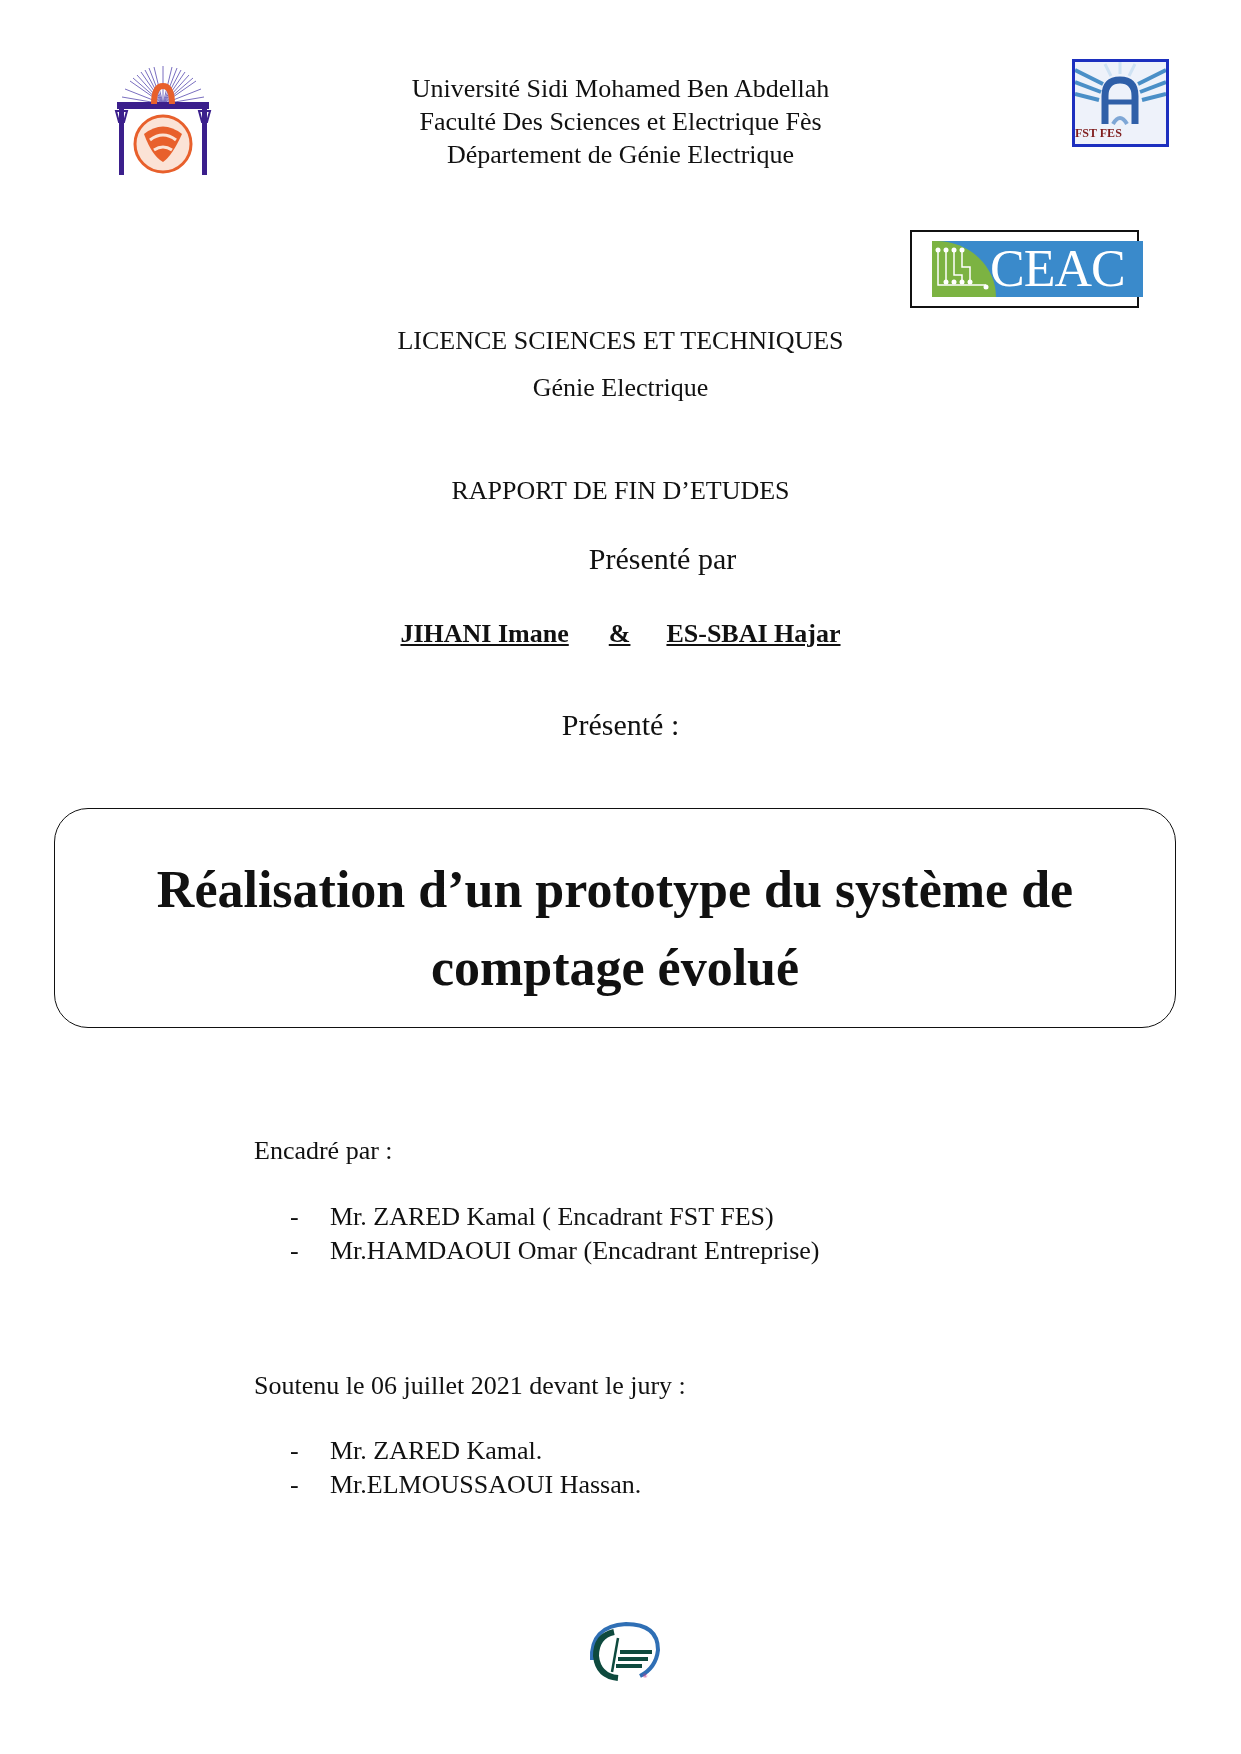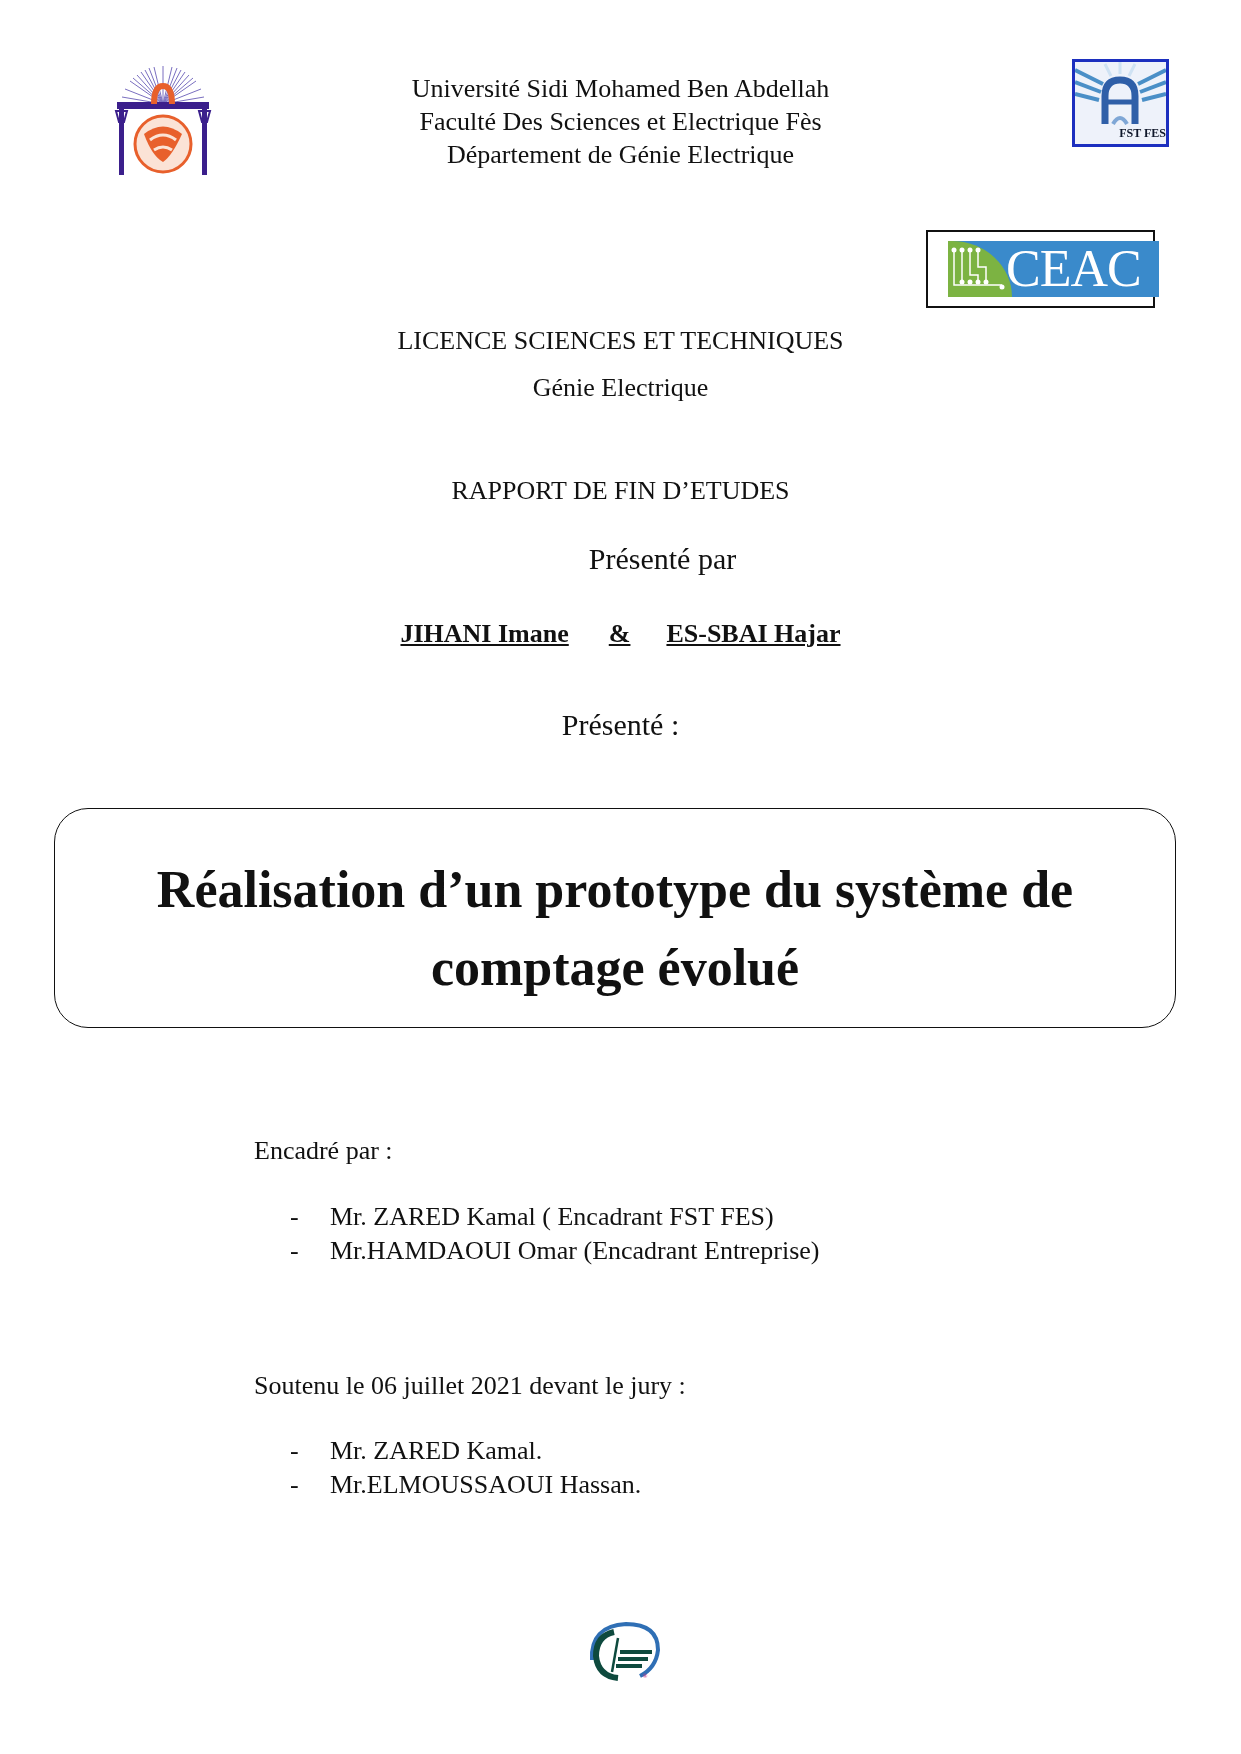--- a/index.html
+++ b/index.html
@@ -13,21 +13,21 @@
   .bold { font-weight:bold;text-decoration:underline; }
   .title-box { position:absolute; left:54px; top:808px; width:1122px; height:220px;
                border:1.5px solid #111; border-radius:34px; box-sizing:border-box; }
   .title-text { position:absolute; left:0; top:42px; width:100%; text-align:center;
                 font-weight:bold; font-size:52px; line-height:78px; white-space:nowrap; }
   .left-block { position:absolute; left:254px; font-size:26px; white-space:nowrap; }
   .list-item { position:absolute; left:290px; font-size:26px; white-space:nowrap; height:34px; }
   .list-item .dash { position:absolute; left:0; top:0; }
   .list-item .txt { position:absolute; left:40px; top:0; }
   .ceac-frame { position:absolute; left:910px; top:230px; width:229px; height:78px;
-                border:2px solid #111; box-sizing:border-box;margin-left:16px; }
+                border:2px solid #111; box-sizing:border-box; }
   .ceac-inner { position:absolute; left:20px; top:9px; width:211px; height:56px;
                 background:#3a8acb; overflow:hidden; }
   .ceac-green { position:absolute; left:0; top:0; width:64px; height:56px;
                 background:#7cb342; border-top-right-radius:60px 56px; }
   .ceac-label { position:absolute; left:58px; top:0px; font-size:52px; line-height:56px;
                 color:#ffffff; letter-spacing:-1px; }
 </style>
 </head>
 <body>
 
@@ -83,21 +83,21 @@
     </g>
     <g stroke="#cfe2f3" stroke-width="3">
       <line x1="45" y1="0" x2="45" y2="12"></line>
         <line x1="30" y1="2" x2="36" y2="14"></line>
         <line x1="60" y1="2" x2="54" y2="14"></line>
     </g>
     <path d="M30 62 L30 34 Q30 18 45 18 Q60 18 60 34 L60 62" fill="none" stroke="#2f5fa8" stroke-width="7"></path>
     <line x1="30" y1="40" x2="60" y2="40" stroke="#2f5fa8" stroke-width="5"></line>
     <path d="M38 62 Q45 50 52 62" fill="none" stroke="#7fa7d6" stroke-width="4"></path>
   </svg>
-  <div class="abs" style="left:0;top:64px;width:91px;text-align:right;font-weight:bold;font-size:12px;color:#0f172a;letter-spacing:0px;">FST FES</div>
+  <div class="abs" style="left:0;top:64px;width:91px;text-align:left;font-weight:bold;font-size:12px;color:#7f1d1d;letter-spacing:0px;">FST FES</div>
 </div>
 
 <div class="ceac-frame">
   <div class="ceac-inner">
     <div class="ceac-green">
       <svg width="60" height="56" viewBox="0 0 60 56">
         <g fill="none" stroke="#ffffff" stroke-width="1.5">
           <polyline points="6,10 6,44 54,44"></polyline>
           <polyline points="14,10 14,40"></polyline>
           <polyline points="22,10 22,34 30,34 30,40"></polyline>

